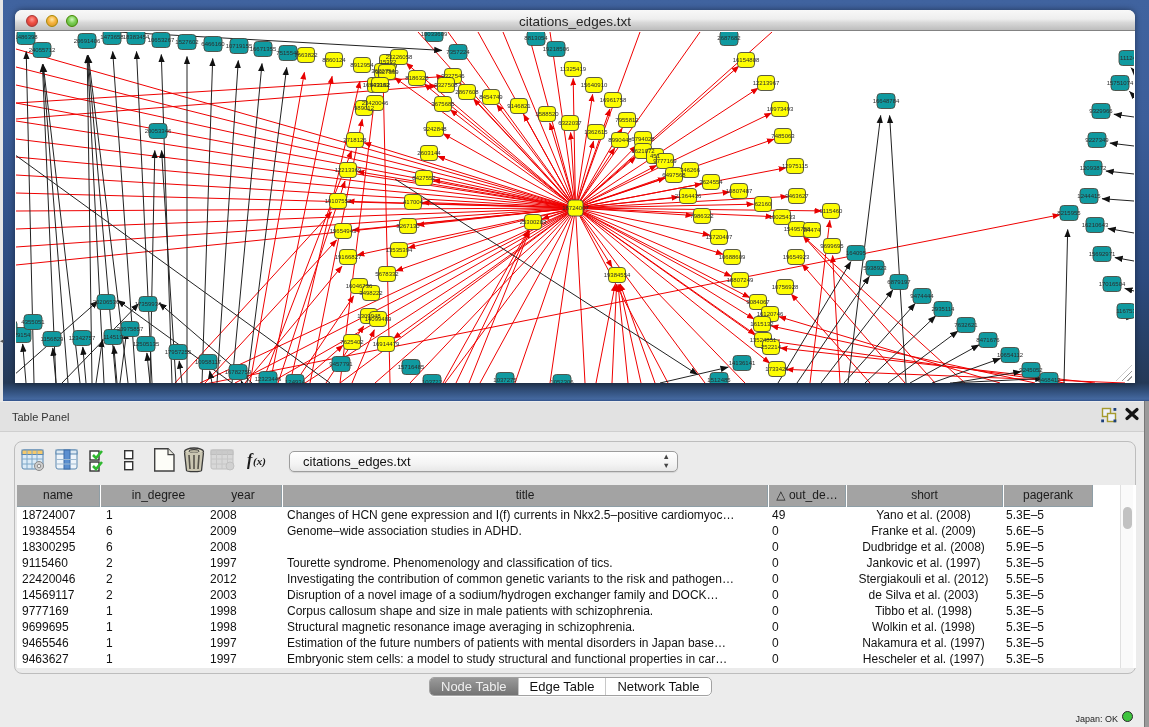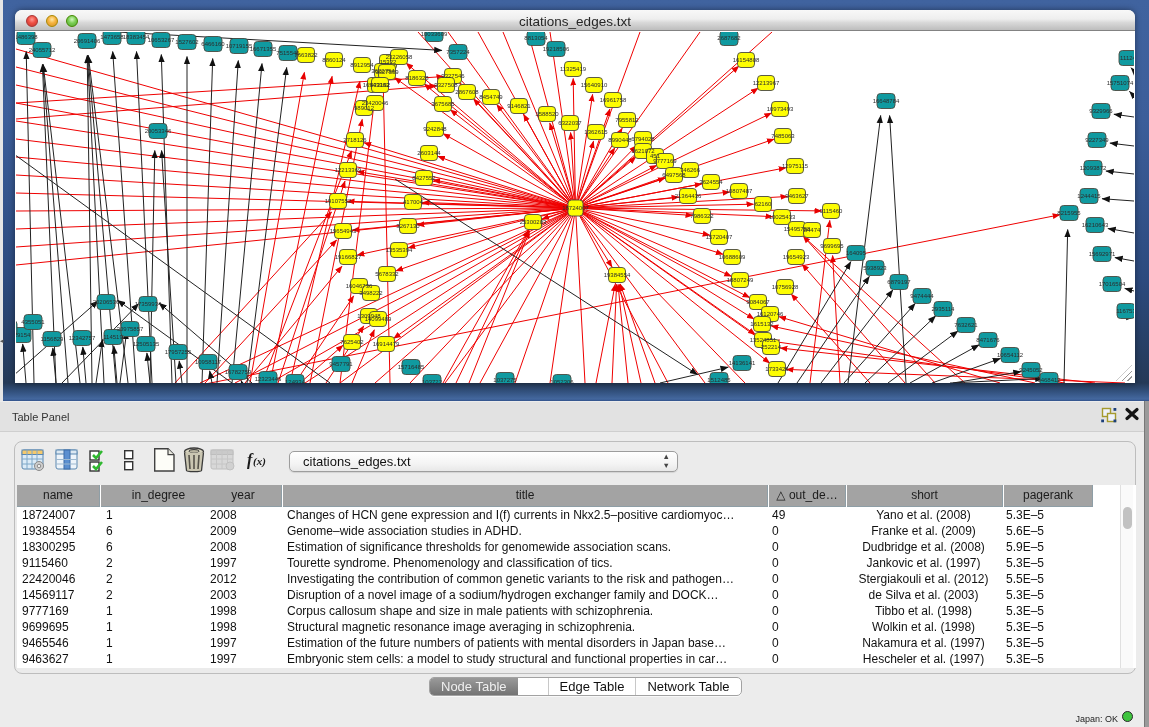--- a/index.html
+++ b/index.html
@@ -64,21 +64,21 @@
 .c7 { left:989px; width:91px; }
 #vscroll { position:absolute; left:1103px; top:0px; width:13px; height:183px; background:#fafafa; border-left:1px solid #e0e0e0; }
 #vthumb { position:absolute; left:2px; top:22px; width:9px; height:22px; background:#c2c2c2; border-radius:5px; }
 
 #tabstrip { position:absolute; left:0; top:275px; width:1149px; height:30px; }
 #segctl { position:absolute; left:429px; top:1px; height:19px; border:1px solid #a2a2a2;
   border-radius:5px; overflow:hidden; background:#fff; box-shadow:0 1px 0 rgba(255,255,255,0.7); }
 .seg { float:left; height:19px; line-height:18px; font-size:13px; color:#111;
   padding:0 11px; }
 .seg.sel { background:linear-gradient(180deg,#9a9a9a 0%,#848484 50%,#6f6f6f 100%); color:#efefef; }
-.seg.mid { border-left:1px solid #c8c8c8; border-right:1px solid #c8c8c8;margin-left:30px; }
+.seg.mid { border-left:1px solid #c8c8c8; border-right:1px solid #c8c8c8; }
 #statusbar { position:absolute; left:0; top:305px; width:1149px; height:21px; }
 #mem { position:absolute; right:31px; top:8px; font-size:9px; color:#222; }
 #memdot { position:absolute; right:16px; top:5px; width:11px; height:11px; border-radius:50%;
   background:#3ec43e; border:1px solid #2a2a2a; }
 #rightstrip { position:absolute; left:1144px; top:0px; width:5px; height:326px; background:#9a9a9a; border-left:1px solid #777; }
 </style></head>
 <body>
 <div id="app">
   <div id="desktop">
     <div id="leftstrip"></div>
@@ -688,21 +688,20 @@
           <span class="c3">2009</span>
           <span class="c4">Genome–wide association studies in ADHD.</span>
           <span class="c5">0</span>
           <span class="c6">Franke et al. (2009)</span>
           <span class="c7">5.6E–5</span>
         </div>
 <div class="trow" style="top:55px">
           <span class="c1">18300295</span>
           <span class="c2">6</span>
           <span class="c3">2008</span>
-          <span class="c4">Estimation of significance thresholds for genomewide association scans.</span>
           <span class="c5">0</span>
           <span class="c6">Dudbridge et al. (2008)</span>
           <span class="c7">5.9E–5</span>
         </div>
 <div class="trow" style="top:71px">
           <span class="c1">9115460</span>
           <span class="c2">2</span>
           <span class="c3">1997</span>
           <span class="c4">Tourette syndrome. Phenomenology and classification of tics.</span>
           <span class="c5">0</span>

